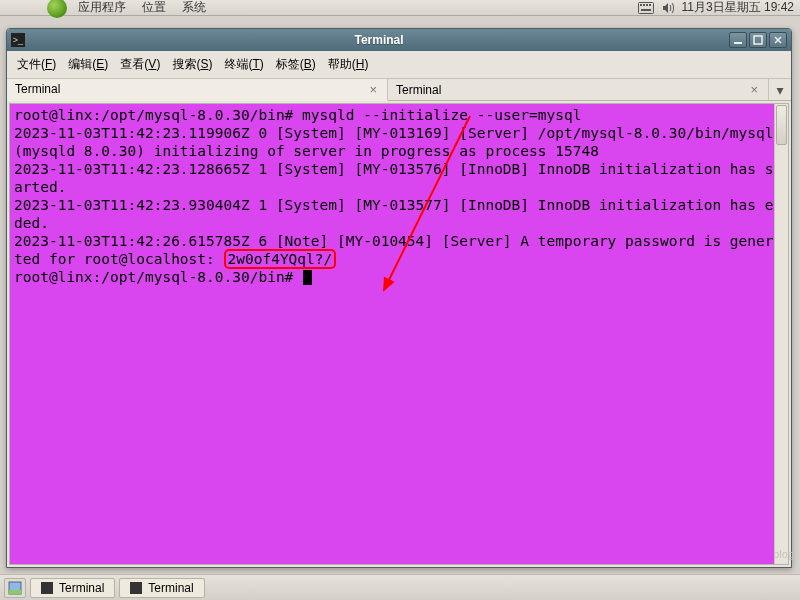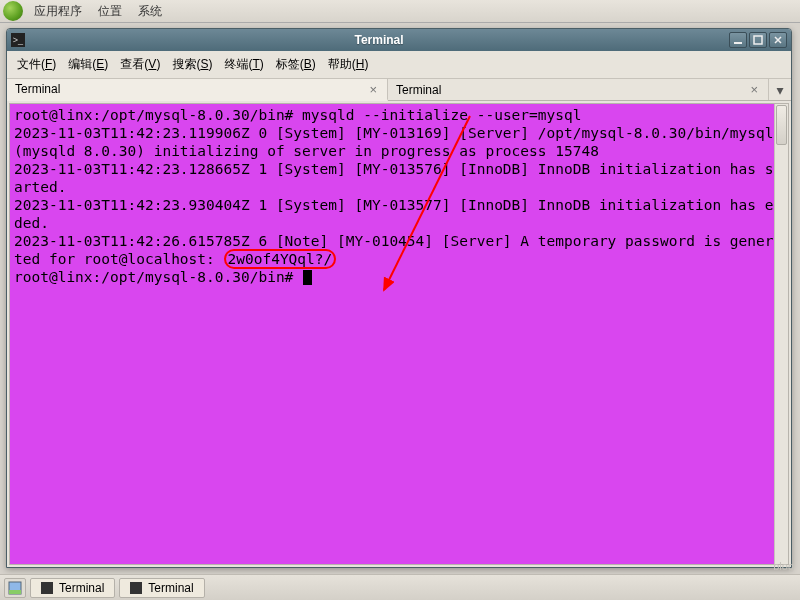--- a/index.html
+++ b/index.html
@@ -1,23 +1,23 @@
 <!DOCTYPE html>
 <html><head>
 <meta charset="utf-8">
 <style>
   * { margin: 0; padding: 0; box-sizing: border-box; }
   html, body { width: 800px; height: 600px; overflow: hidden; font-family: sans-serif; }
   body { background: #d6d2cb; }
 
   
   .top-panel {
-    height: 23px; background: linear-gradient(#e8e4dc, #d8d4cc);
+    height: 16px; background: linear-gradient(#e8e4dc, #d8d4cc);
     border-bottom: 1px solid #aaa; display: flex; align-items: center;
-    font-size: 12px; color: #333;
+    font-size: 12px; color: #333; padding-left: 44px;
   }
   .panel-logo {
     width: 20px; height: 20px; margin: 0 3px;
     border-radius: 50%; background: radial-gradient(circle at 35% 35%, #a4d45a, #5a9e1f 60%, #3a6e10);
     display: inline-block;
   }
   .top-panel .menu-item { padding: 0 8px; cursor: pointer; }
   .spacer { flex: 1; }
   .tray { display: flex; align-items: center; gap: 6px; padding-right: 6px; }
   .tray-icon { width: 16px; height: 16px; color: #555; display:flex; align-items:center; justify-content:center;}
@@ -80,51 +80,70 @@
   .term-area .line { white-space: pre-wrap; word-break: break-all; }
   .cursor { display:inline-block; width:9px; height:15px; background:#000; vertical-align:text-bottom; margin-left:1px;}
   .scrollbar {
     position:absolute; right:0; top:0; bottom:0; width:14px;
     background:#e8e4dc; border-left:1px solid #c7c3bb;
   }
   .scrollbar .thumb { position:absolute; left:1px; right:1px; top:1px; height:40px;
     background:linear-gradient(#f0ece4,#d4d0c8); border:1px solid #b0ada5; border-radius:2px;}
 
   .pw-box {
-    border: 2px solid #f00; border-radius: 10px; padding: 0 2px; display:inline;
+    border: 2px solid #f00; border-radius: 5px; padding: 0 2px; display:inline;
   }
   svg.annot { position:absolute; pointer-events:none; }
 
   
   .taskbar {
     position:absolute; left:0; right:0; bottom:0; height:26px;
     background: linear-gradient(#e6e2da,#d4d0c8);
     border-top:1px solid #bfbbb3;
     display:flex; align-items:center; font-size:12px; padding:0 4px; gap:4px;
   }
   .taskbar .show-desktop {
     width:22px;height:20px;border:1px solid #b5b1a9;border-radius:2px;
     display:flex;align-items:center;justify-content:center;background:#e0dcd4;
   }
   .task-btn {
     height:20px; padding:0 10px; display:flex;align-items:center;gap:6px;
     border:1px solid #b5b1a9;border-radius:2px;background:#efeade;
   }
   .task-btn .ticon{width:12px;height:12px;background:#333;}
-  .watermark{position:absolute;right:6px;bottom:28px;color:#c7c4bd;font-size:11px;}
+  .watermark{position:absolute;right:6px;bottom:40px;color:#c7c4bd;font-size:11px;}
 </style>
 </head>
 <body>
 
 <div class="top-panel">
   <span class="panel-logo"></span>
   <span class="menu-item">应用程序</span>
   <span class="menu-item">位置</span>
   <span class="menu-item">系统</span>
   <span class="spacer"></span>
+  <div class="tray">
+    <span class="tray-icon">
+      <svg width="16" height="12" viewBox="0 0 16 12">
+          <rect x="0.5" y="0.5" width="15" height="11" rx="1" fill="none" stroke="#555"></rect>
+          <rect x="2" y="2" width="2" height="2" fill="#555"></rect>
+          <rect x="5" y="2" width="2" height="2" fill="#555"></rect>
+          <rect x="8" y="2" width="2" height="2" fill="#555"></rect>
+          <rect x="11" y="2" width="2" height="2" fill="#555"></rect>
+          <rect x="3" y="7" width="10" height="2" fill="#555"></rect>
+        </svg>
+    </span>
+    <span class="tray-icon">
+      <svg width="14" height="14" viewBox="0 0 14 14">
+          <path d="M2 5h2l3-3v10l-3-3H2z" fill="#555"></path>
+          <path d="M9 4c1 1 1 5 0 6M11 2c2 2 2 8 0 10" stroke="#555" fill="none"></path>
+        </svg>
+    </span>
+    <span class="clock">11月3日星期五 19:42</span>
+  </div>
 </div>
 
 <div class="window">
   <div class="titlebar">
     <span class="tb-icon">&gt;_</span>
     <span class="tb-title">Terminal</span>
     <span class="win-btn">
       <svg width="10" height="10" viewBox="0 0 10 10">
           <rect x="1" y="7" width="8" height="2" fill="#eee"></rect>
         </svg>

